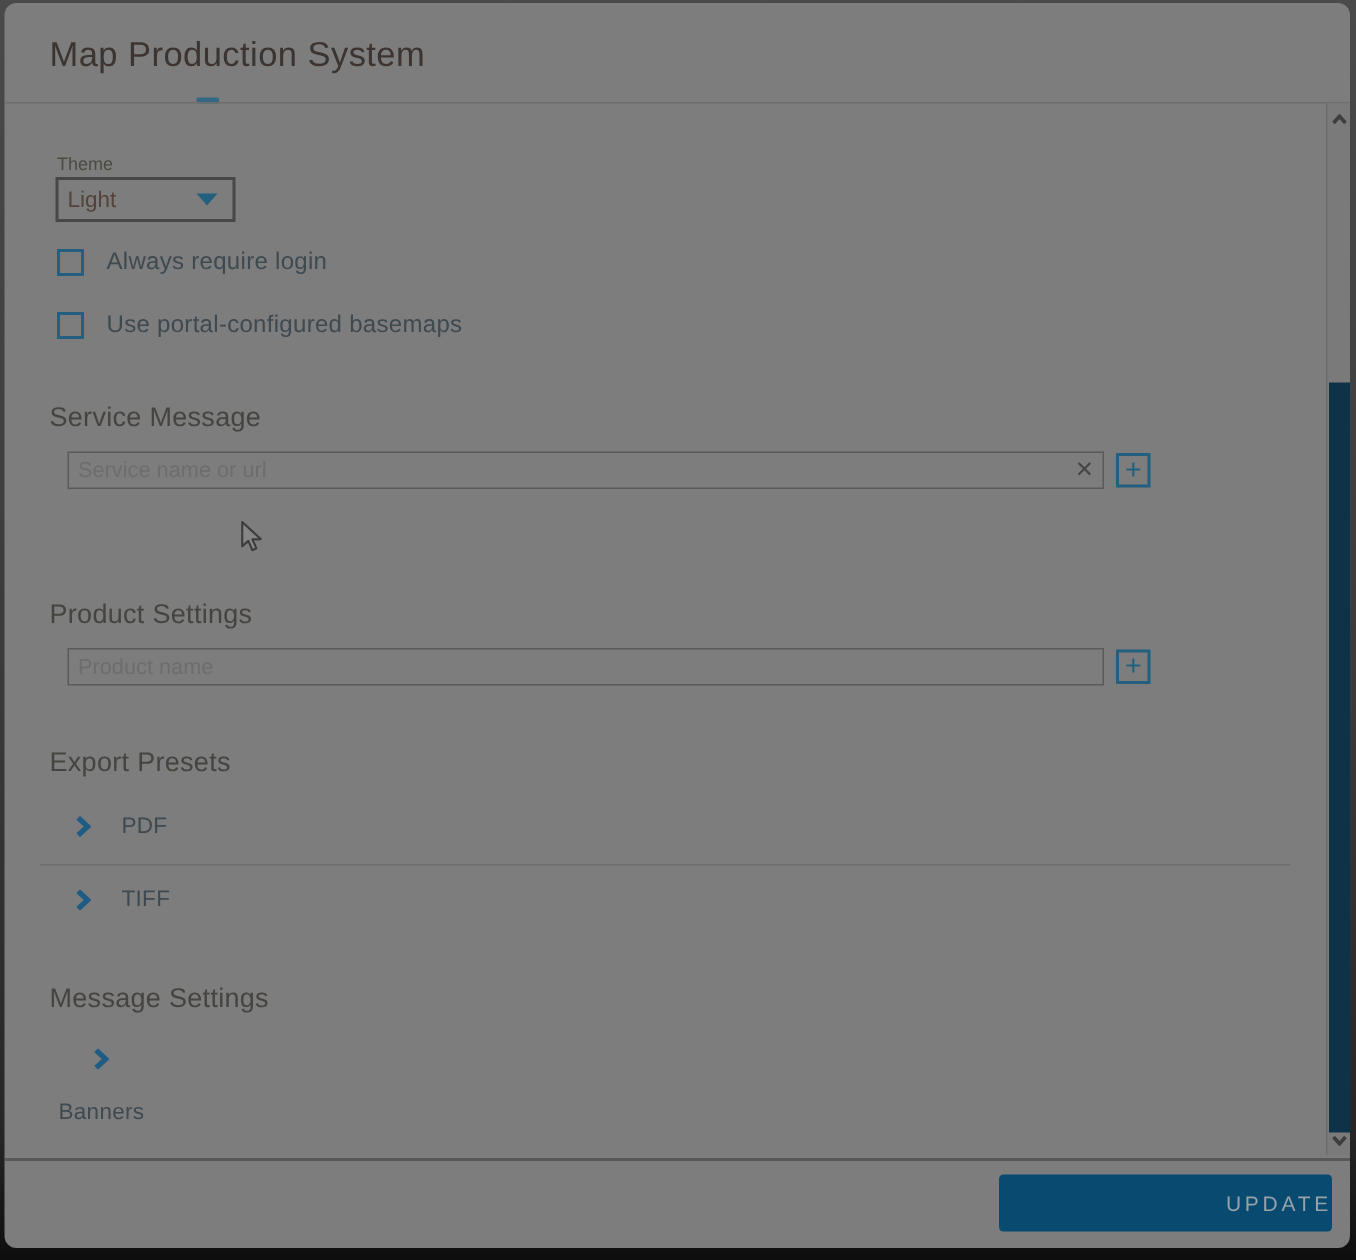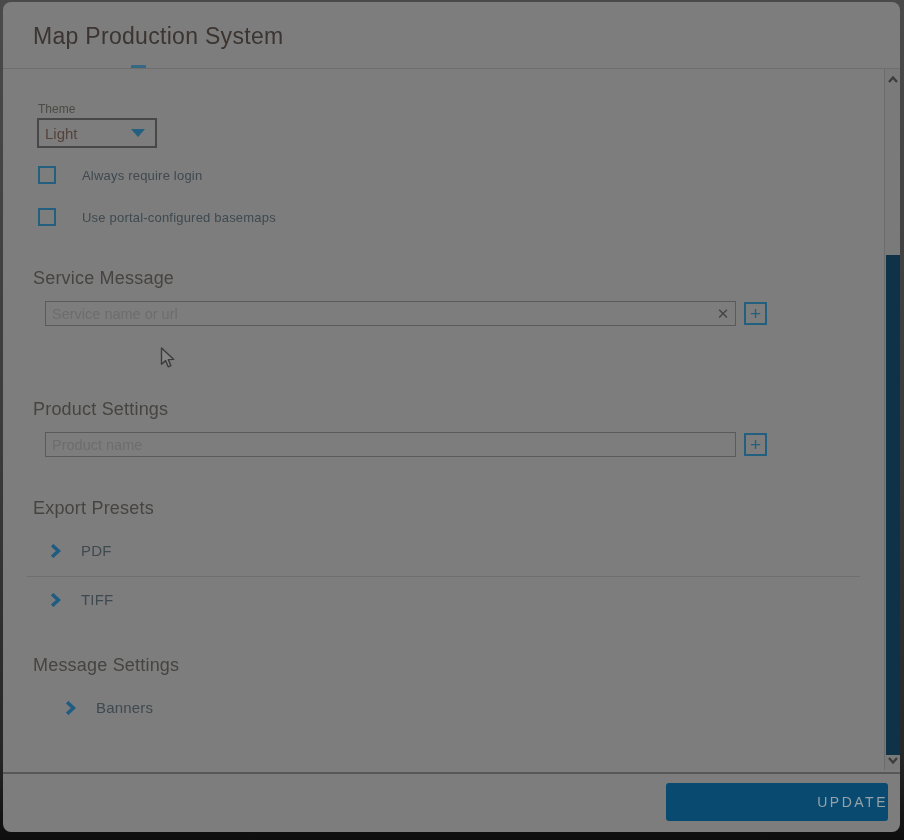--- a/index.html
+++ b/index.html
@@ -47,21 +47,21 @@
   .select .value{font-size:15px;color:var(--value-text);flex:1;}
   .caret{
     width:0;height:0;border-left:7px solid transparent;border-right:7px solid transparent;
     border-top:8px solid var(--accent);
   }
 
   .check-row{left:35px;display:flex;align-items:center;height:18px;}
   .check-row .box{
     width:18px;height:18px;border:2px solid var(--accent);background:transparent;flex:none;
   }
-  .check-row .lbl{margin-left:26px;font-size:13px;color:var(--label-text);letter-spacing:.2px;}
+  .check-row .lbl{margin-left:15px;font-size:16px;color:var(--label-text);letter-spacing:.2px;}
   .row1{top:164px;}
   .row2{top:206px;}
 
   .section-heading{left:30px;font-size:18px;color:var(--heading-text);letter-spacing:.2px;}
   .h-service{top:266px;}
   .h-product{top:397px;}
   .h-export{top:496px;}
   .h-message{top:653px;}
 
   .text-input{
@@ -81,21 +81,21 @@
     font-size:19px;line-height:18px;text-align:center;cursor:pointer;background:transparent;
     font-family:"Liberation Sans",sans-serif;
   }
   .plus1{left:741px;top:300px;}
   .plus2{left:741px;top:431px;}
 
   .expand-row{display:flex;align-items:center;gap:20px;cursor:pointer;}
   .expand-row .lbl{font-size:15px;color:var(--label-text);letter-spacing:.2px;}
   .r-pdf{left:47px;top:540px;}
   .r-tiff{left:47px;top:589px;}
-  .r-banners{left:62px;top:697px;}
+  .r-banners{left:36px;top:697px;flex-direction:column;}
   .list-divider{left:24px;top:574px;width:833px;height:1px;background:var(--divider);}
 
   .scrollbar{
     left:881px;top:67px;width:16px;height:701px;background:#7a7a7a;
     border-left:1px solid #6c6c6c;
   }
   .scroll-btn{position:absolute;left:0;width:100%;height:16px;display:flex;align-items:center;justify-content:center;cursor:pointer;}
   .scroll-up{top:2px;}
   .scroll-down{bottom:2px;}
   .scroll-thumb{position:absolute;left:1px;top:186px;width:14px;height:500px;background:var(--thumb);cursor:grab;}

